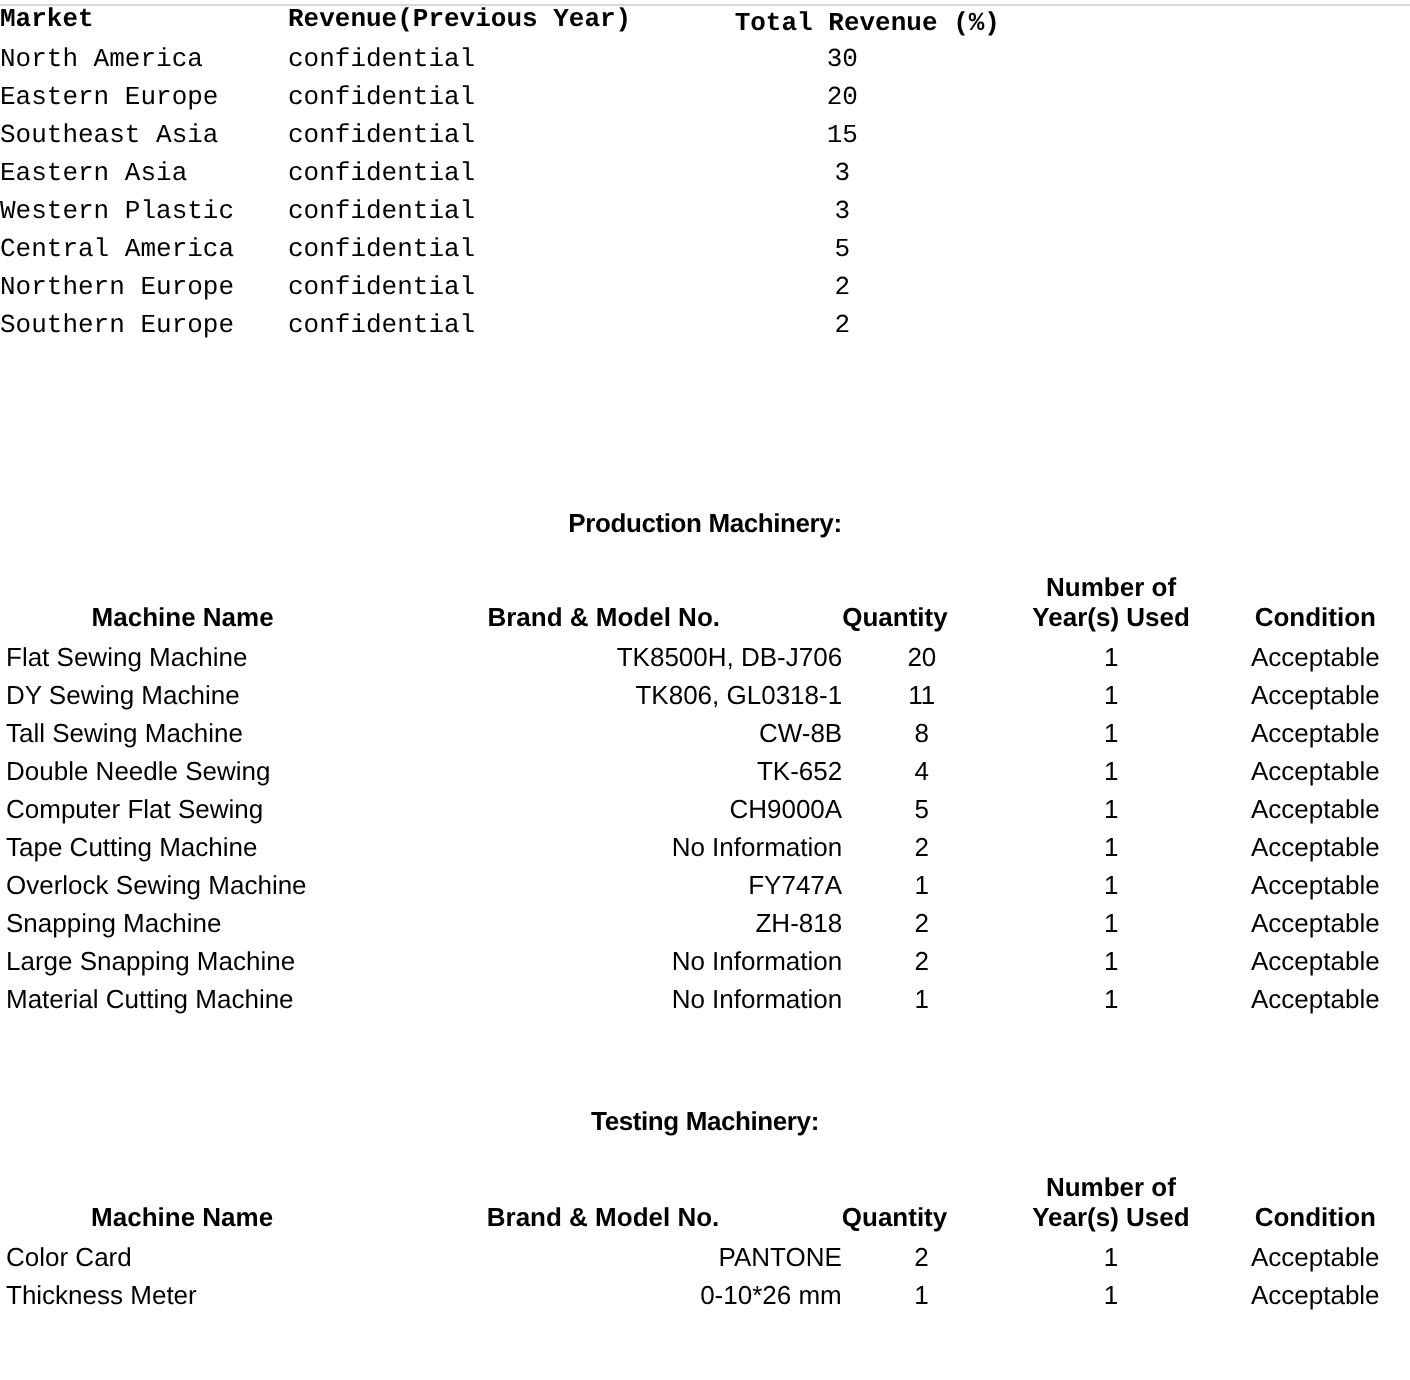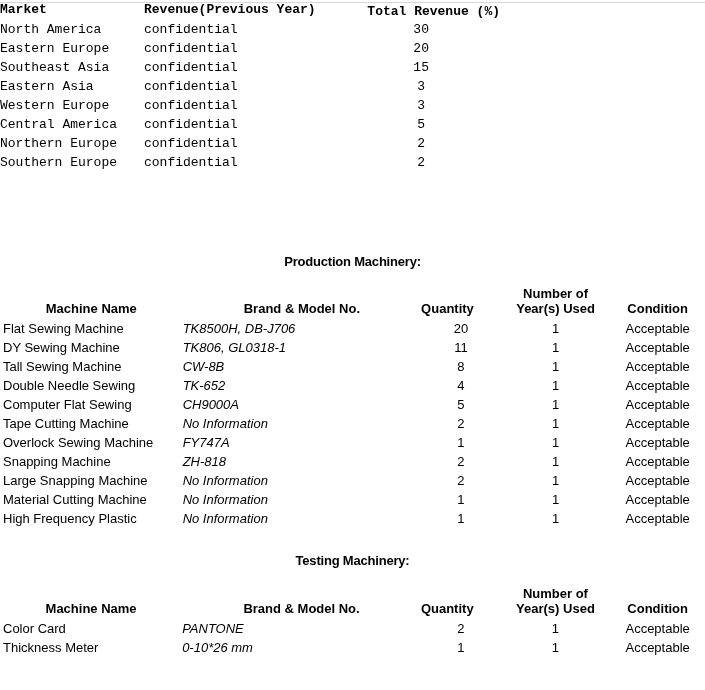--- a/index.html
+++ b/index.html
@@ -116,21 +116,21 @@
   .mc-years { width: 110px; }
   .mc-cond  { width: 95px;  }
 
   .mach-table thead th.mc-name  { padding-left: 0; }
   .mach-table thead th.mc-model { text-align: center; }
   .mach-table thead th.mc-qty   { text-align: left; }
   .mach-table thead th.mc-years { text-align: center; }
   .mach-table thead th.mc-cond  { text-align: center; }
 
   .mach-table tbody td.mc-name  { text-align: left; padding-left: 3px; }
-  .mach-table tbody td.mc-model { text-align: left; font-style: italic; }
+  .mach-table tbody td.mc-model { text-align: right; }
   .mach-table tbody td.mc-qty   { text-align: center; }
   .mach-table tbody td.mc-years { text-align: center; }
   .mach-table tbody td.mc-cond  { text-align: center; }
 </style>
 </head>
 <body>
 
 <div class="page">
 
   <div class="top-rule"></div>
@@ -162,21 +162,21 @@
           <td class="mt-c1">Southeast Asia</td>
           <td class="mt-c2">confidential</td>
           <td class="mt-c3">15</td>
         </tr>
         <tr>
           <td class="mt-c1">Eastern Asia</td>
           <td class="mt-c2">confidential</td>
           <td class="mt-c3">3</td>
         </tr>
         <tr>
-          <td class="mt-c1">Western Europe</td>
+          <td class="mt-c1">Western Plastic</td>
           <td class="mt-c2">confidential</td>
           <td class="mt-c3">3</td>
         </tr>
         <tr>
           <td class="mt-c1">Central America</td>
           <td class="mt-c2">confidential</td>
           <td class="mt-c3">5</td>
         </tr>
         <tr>
           <td class="mt-c1">Northern Europe</td>
@@ -270,27 +270,20 @@
           <td class="mc-years">1</td>
           <td class="mc-cond">Acceptable</td>
         </tr>
         <tr>
           <td class="mc-name">Material Cutting Machine</td>
           <td class="mc-model">No Information</td>
           <td class="mc-qty">1</td>
           <td class="mc-years">1</td>
           <td class="mc-cond">Acceptable</td>
         </tr>
-        <tr>
-          <td class="mc-name">High Frequency Plastic</td>
-          <td class="mc-model">No Information</td>
-          <td class="mc-qty">1</td>
-          <td class="mc-years">1</td>
-          <td class="mc-cond">Acceptable</td>
-        </tr>
       </tbody>
   </table>
 
   <div class="section-caption" id="testing-caption">Testing Machinery:</div>
 
   <table class="mach-table" id="testing-table">
     <thead>
       <tr>
         <th class="mc-name">Machine Name</th>
         <th class="mc-model">Brand &amp; Model No.</th>

